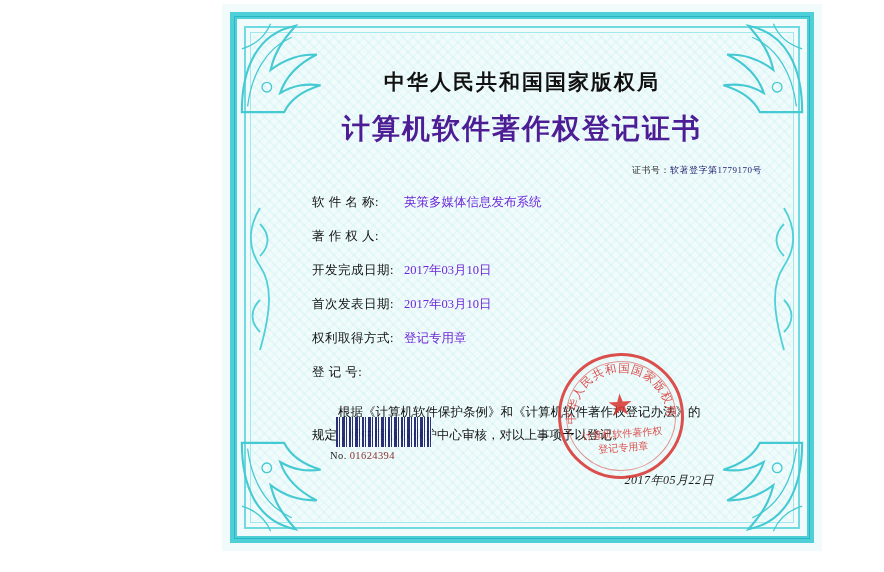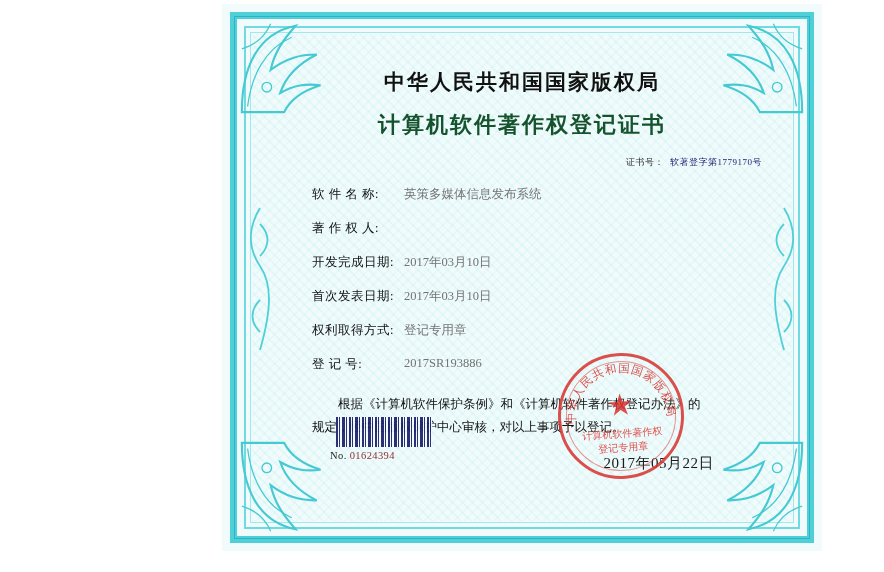--- a/index.html
+++ b/index.html
@@ -110,58 +110,58 @@
     text-align: center;
     font-size: 21px;
     letter-spacing: 2px;
     color: #111111;
     margin-top: 22px;
     font-family: "Liberation Serif", serif;
     font-weight: 700;
   }
   .title-sub {
     text-align: center;
-    font-size: 22px;
+    font-size: 28px;
     letter-spacing: 2px;
-    color: #14532d;
+    color: #4c1d95;
     margin-top: 14px;
     font-weight: 700;
   }
   .cert-no {
     text-align: right;
     font-size: 9px;
     color: #2a2a2a;
     margin-top: 16px;
     padding-right: 18px;
     letter-spacing: 0.5px;
   }
-  .cert-no .num { color: #1a1a6e; margin-left: 6px; }
+  .cert-no .num { color: #1a1a6e; }
 
   .fields {
     margin-top: 16px;
     padding-left: 48px;
     padding-right: 20px;
   }
   .field-row {
     display: flex;
-    align-items: flex-start;
+    align-items: flex-end;
     margin-bottom: 13px;
     font-size: 12.5px;
     color: #111111;
     margin-top: 17px;
   }
   .field-label {
     width: 92px;
     flex: 0 0 92px;
     letter-spacing: 0.5px;
     color: #111;
   }
   .field-value {
     flex: 1;
-    color: #737373;
+    color: #6d28d9;
     font-family: Liberation Serif, serif;
   }
   .field-value .line2 {
     display: block;
     margin-top: 3px;
   }
   .field-row.tight { margin-bottom: 11px; }
 
   .statement {
     margin-top: 20px;
@@ -204,24 +204,25 @@
     bottom: 44px;
     font-size: 10.5px;
     color: #222;
     letter-spacing: 0.4px;
   }
   .serial .sn { color: #8c2f2f; }
 
   .issue-date {
     position: absolute;
     right: 66px;
-    bottom: 32px;
-    font-size: 15px;
+    bottom: 16px;
+    font-size: 12px;
     color: #1a1a1a;
     letter-spacing: 0.5px;
+    font-style: italic;
   }
 
   
   .seal {
     position: absolute;
     right: 96px;
     bottom: 26px;
     width: 120px;
     height: 120px;
     border-radius: 50%;
@@ -362,21 +363,20 @@
         </div>
 
         <div class="field-row tight">
           <div class="field-label">权利取得方式:</div>
           <div class="field-value">登记专用章</div>
         </div>
 
 
         <div class="field-row tight">
           <div class="field-label">登 记 号:</div>
-          <div class="field-value">2017SR193886</div>
         </div>
 
       </div>
 
       <div class="statement">
         <span class="indent"></span><span>根据《计算机软件保护条例》和《计算机软件著作权登记办法》的</span><br>
         <span>规定，经中国版权保护中心审核，对以上事项予以登记。</span>
       </div>
 
       <div class="bottom">

